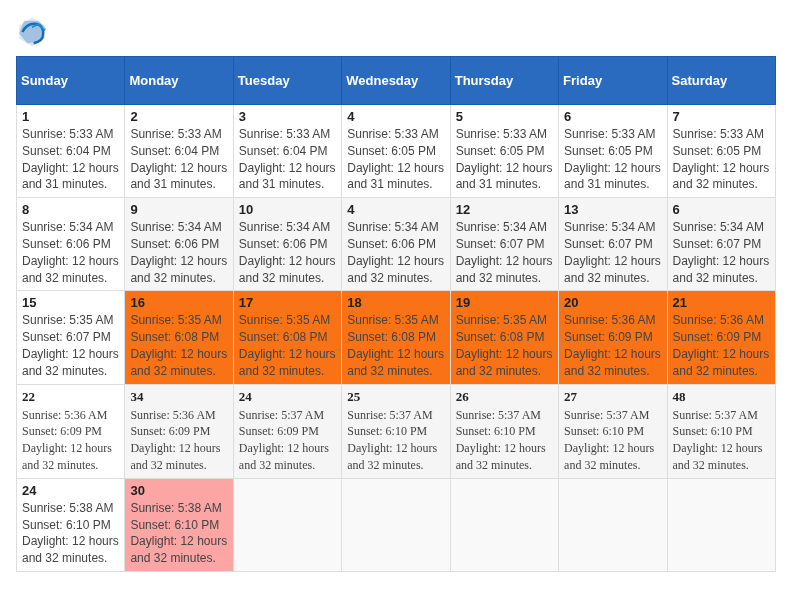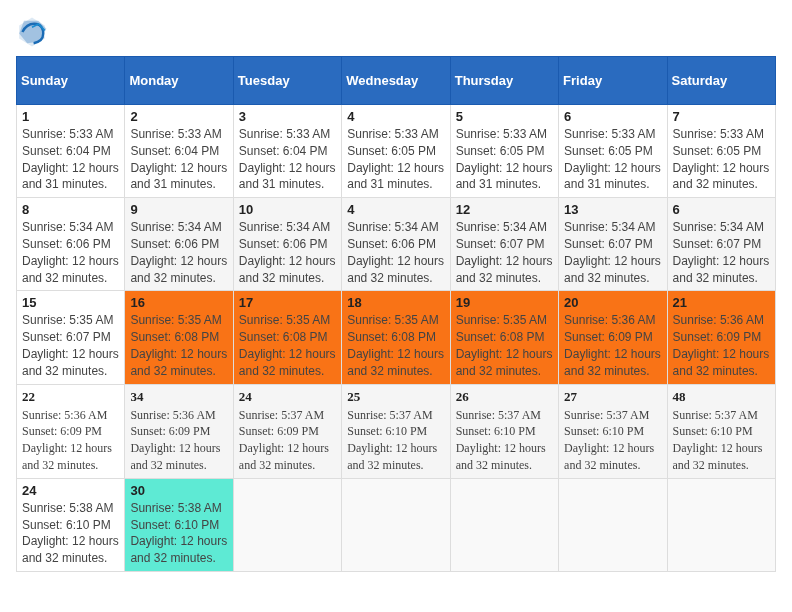--- a/index.html
+++ b/index.html
@@ -92,21 +92,21 @@
       color: #444;
       line-height: 1.4;
     }
     .empty-cell {
       background: #f9f9f9 !important;
     }
     .week-row-1 td { background: #fff; }
     .week-row-2 td { background: #f0f0f0; }
     .week-row-3 td { background: #f97316; }
     .week-row-4 td { background: #f0f0f0; font-family: Liberation Serif, serif; }
-    .week-row-5 td { background: #5eead4; }
+    .week-row-5 td { background: #fca5a5; }
   </style>
 </head>
 <body>
 
 <div class="header-area">
   <div class="logo">
     <svg class="logo-icon" viewBox="0 0 40 40">
       <polygon points="20,2 36,12 36,28 20,38 4,28 4,12" fill="#1a6bb5" opacity="0.15"></polygon>
       <polygon points="28,6 38,16 30,32 14,34 4,22 10,6" fill="#1a6bb5" opacity="0.3"></polygon>
       <path d="M8,20 Q14,8 26,10 Q34,12 34,22 Q34,32 22,34" fill="none" stroke="#1a6bb5" stroke-width="3"></path>

